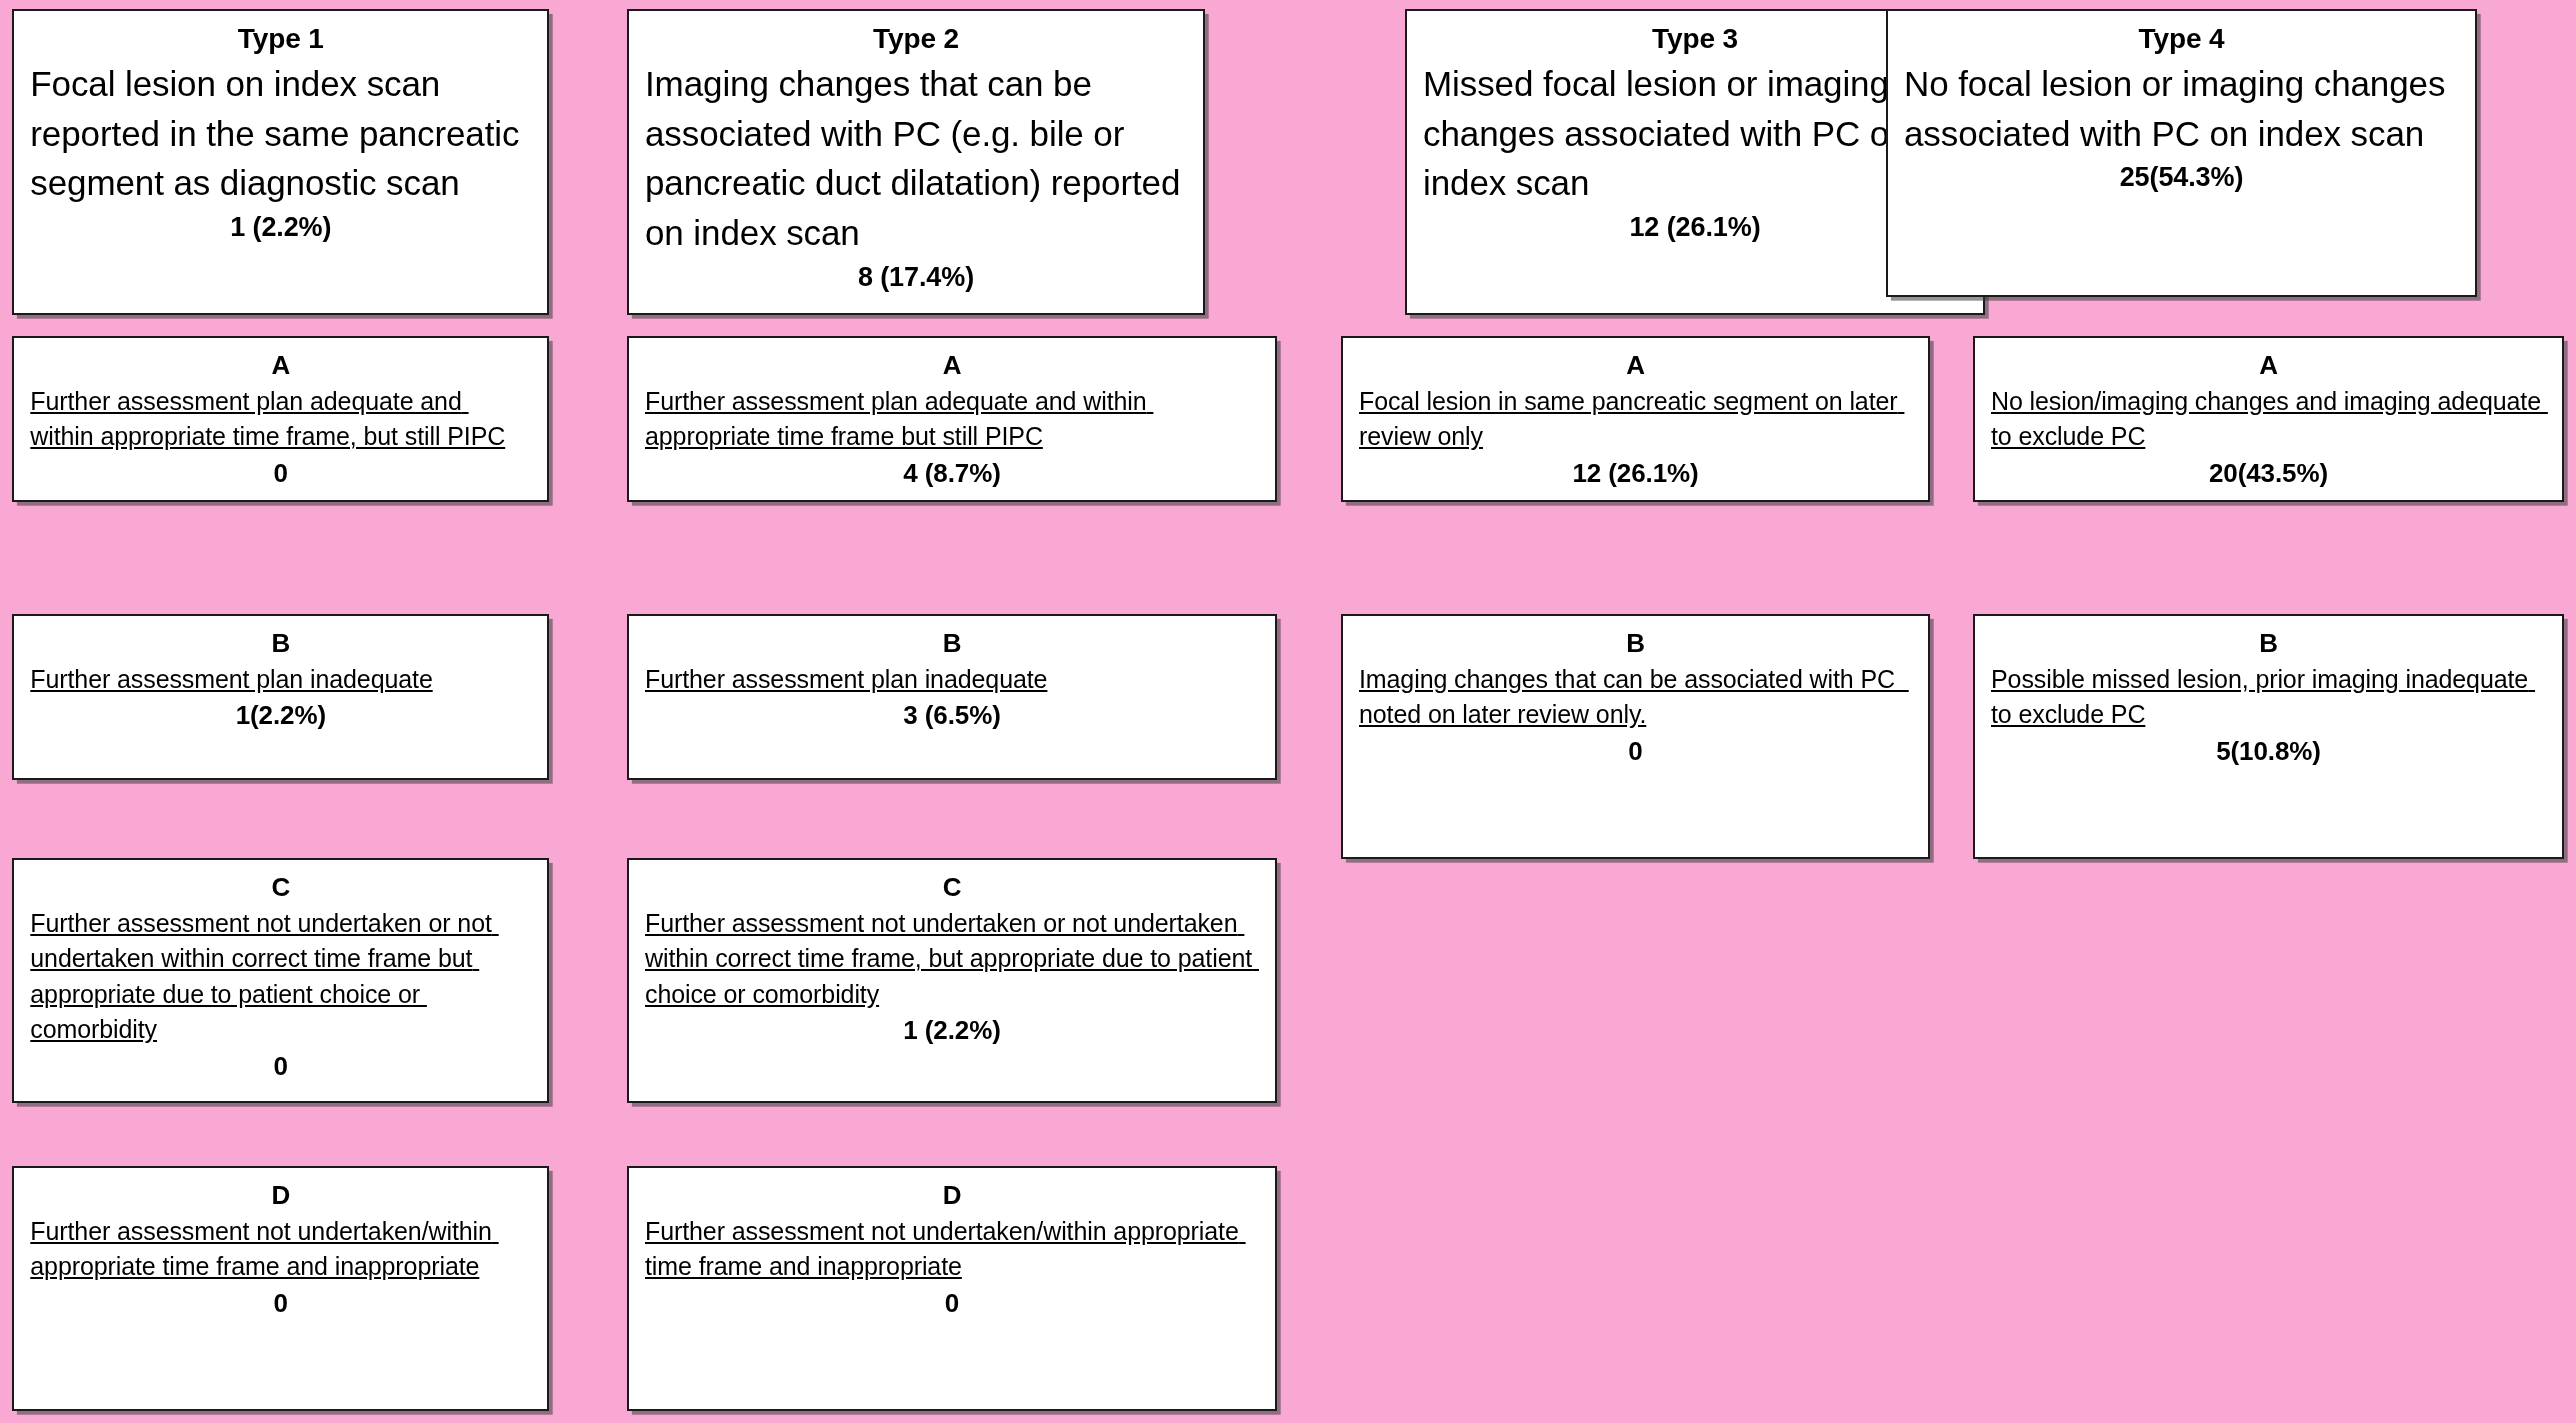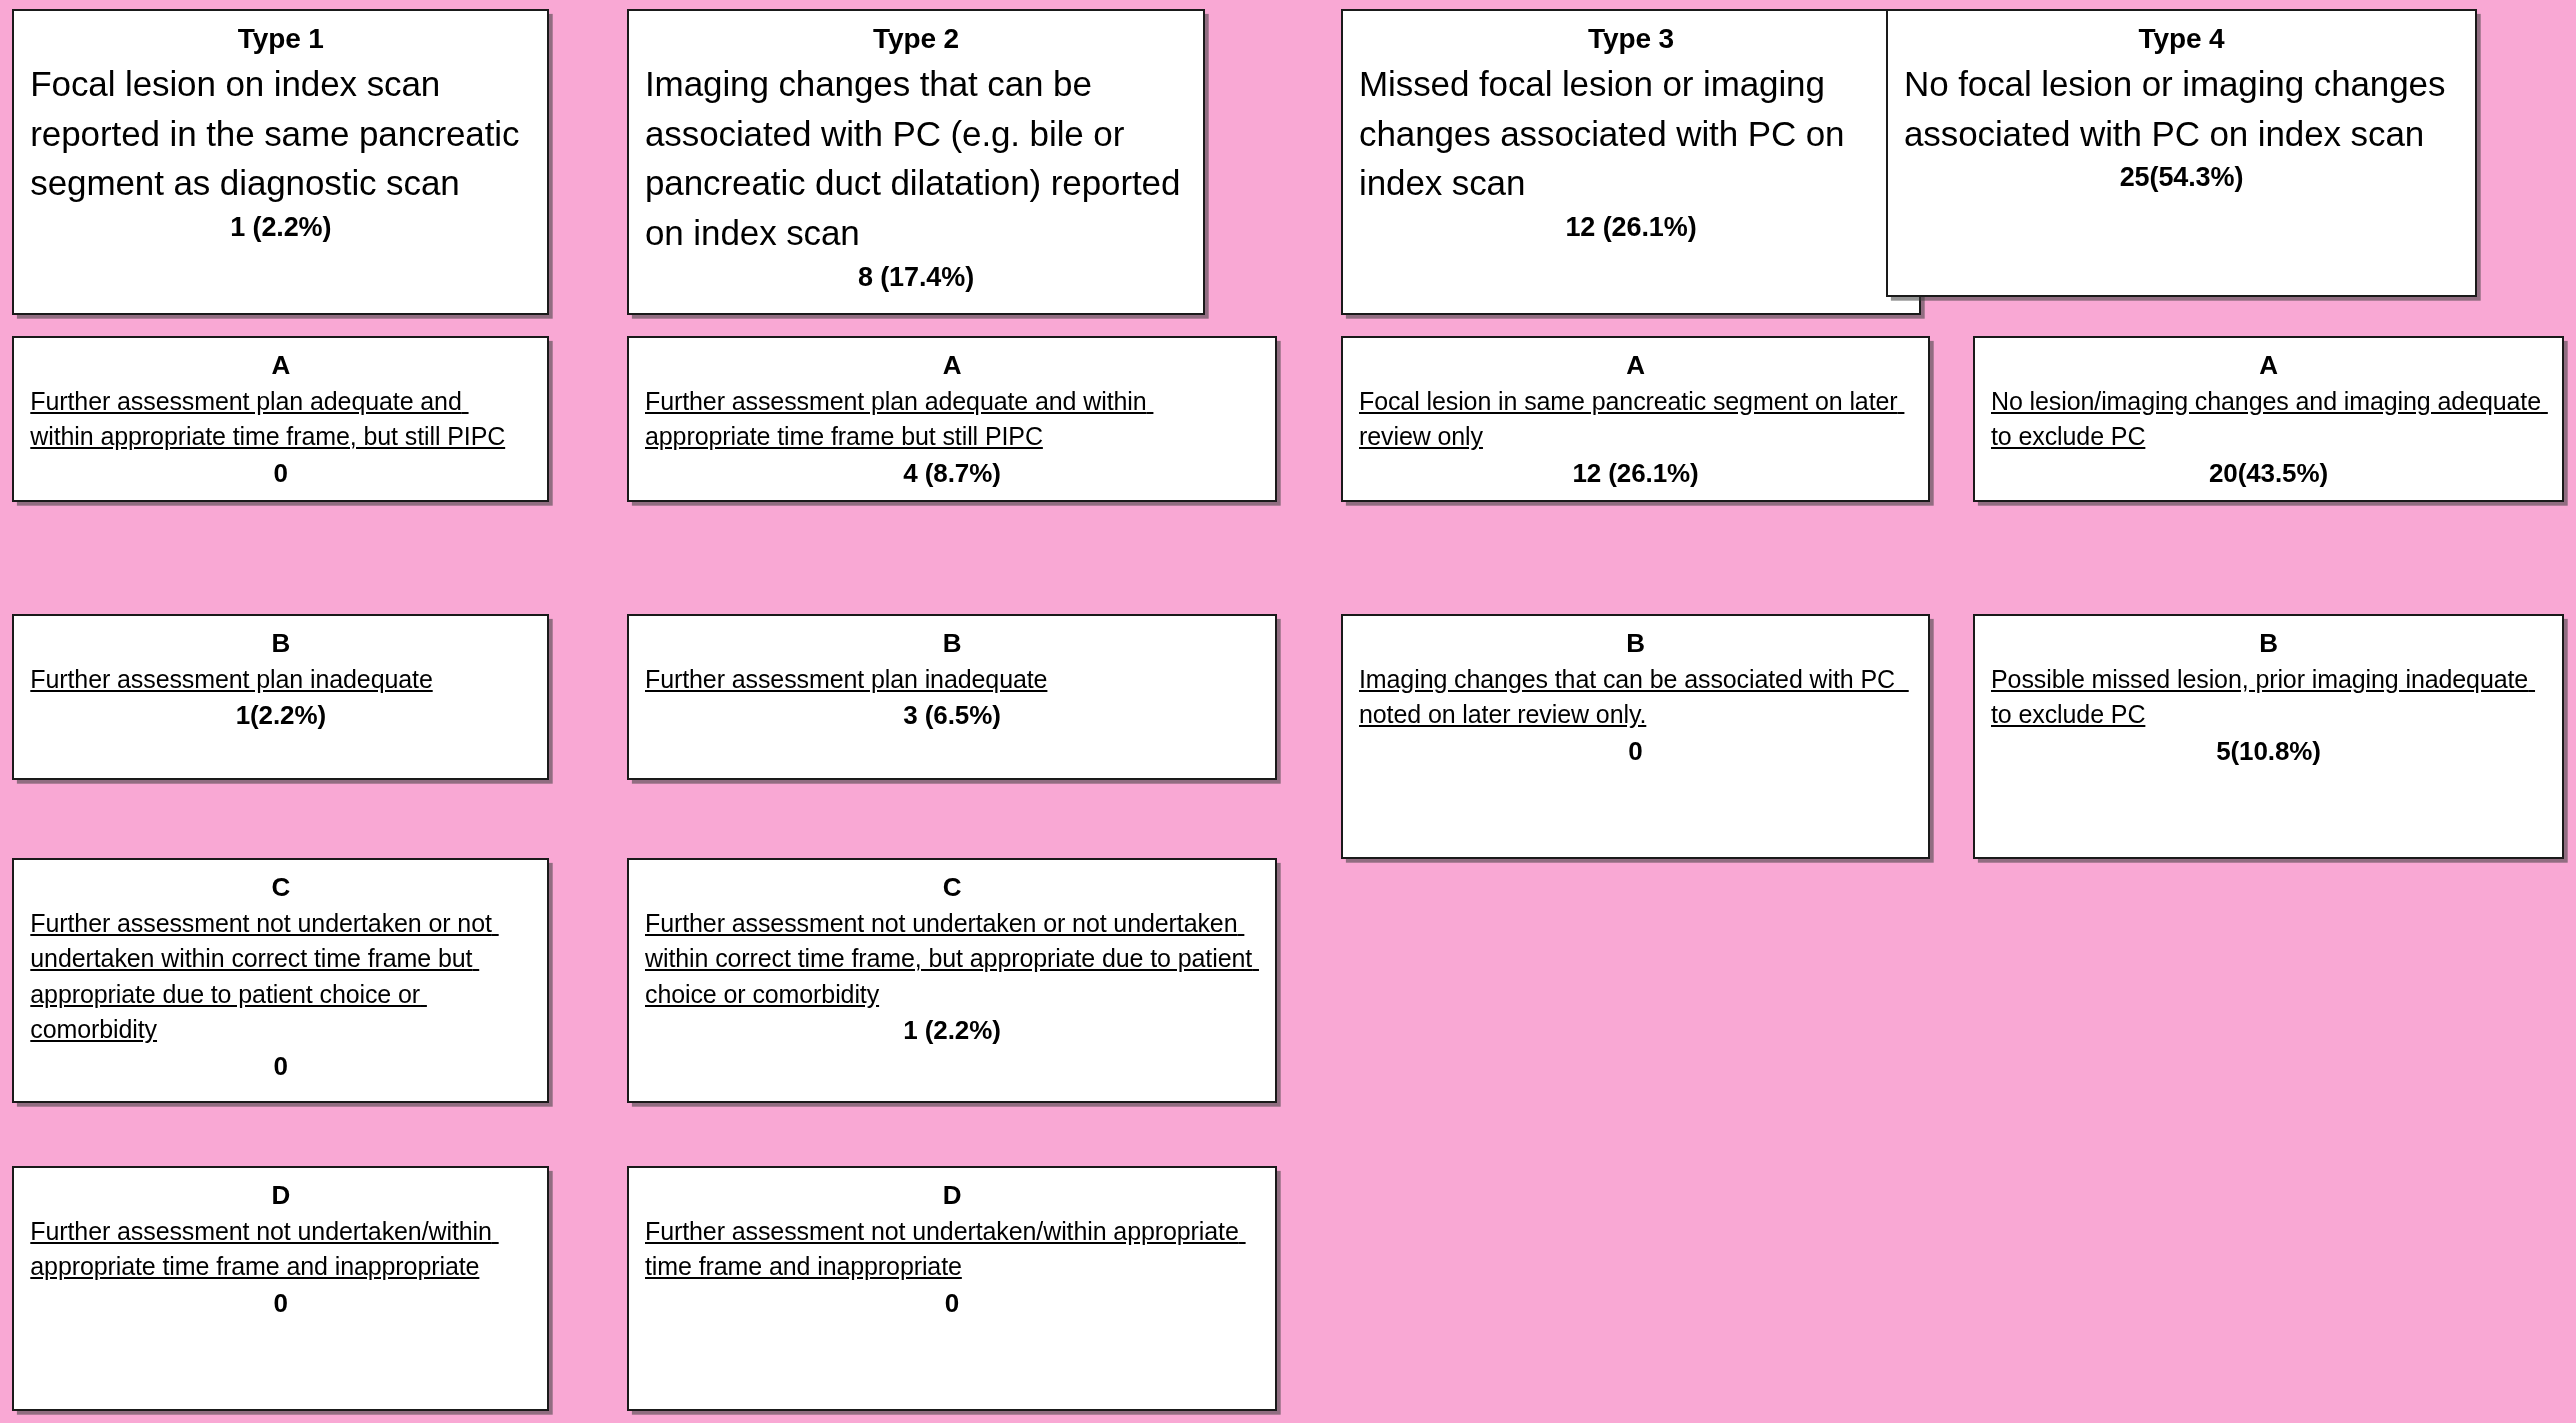--- a/index.html
+++ b/index.html
@@ -118,21 +118,21 @@
     <span class="box-body">Further assessment not undertaken or not undertaken within correct time frame, but appropriate due to patient choice or comorbidity</span>
     <span class="box-count">1 (2.2%)</span>
   </div>
 
   <div class="box sub" style="left:627px; width:650px; top:1166px; height:245px;">
     <span class="box-title">D</span>
     <span class="box-body">Further assessment not undertaken/within appropriate time frame and inappropriate</span>
     <span class="box-count">0</span>
   </div>
 
-  <div class="box type-header" style="left:1341px; width:580px; top:8.6px; height:306px;">
+  <div class="box type-header" style="left:1405px; width:580px; top:8.6px; height:306px;">
     <span class="box-title">Type 3</span>
     <span class="box-body">Missed focal lesion or imaging changes associated with PC on index scan</span>
     <span class="box-count">12 (26.1%)</span>
   </div>
 
   <div class="box sub" style="left:1341px; width:589px; top:336px; height:166px;">
     <span class="box-title">A</span>
     <span class="box-body">Focal lesion in same pancreatic segment on later review only</span>
     <span class="box-count">12 (26.1%)</span>
   </div>

